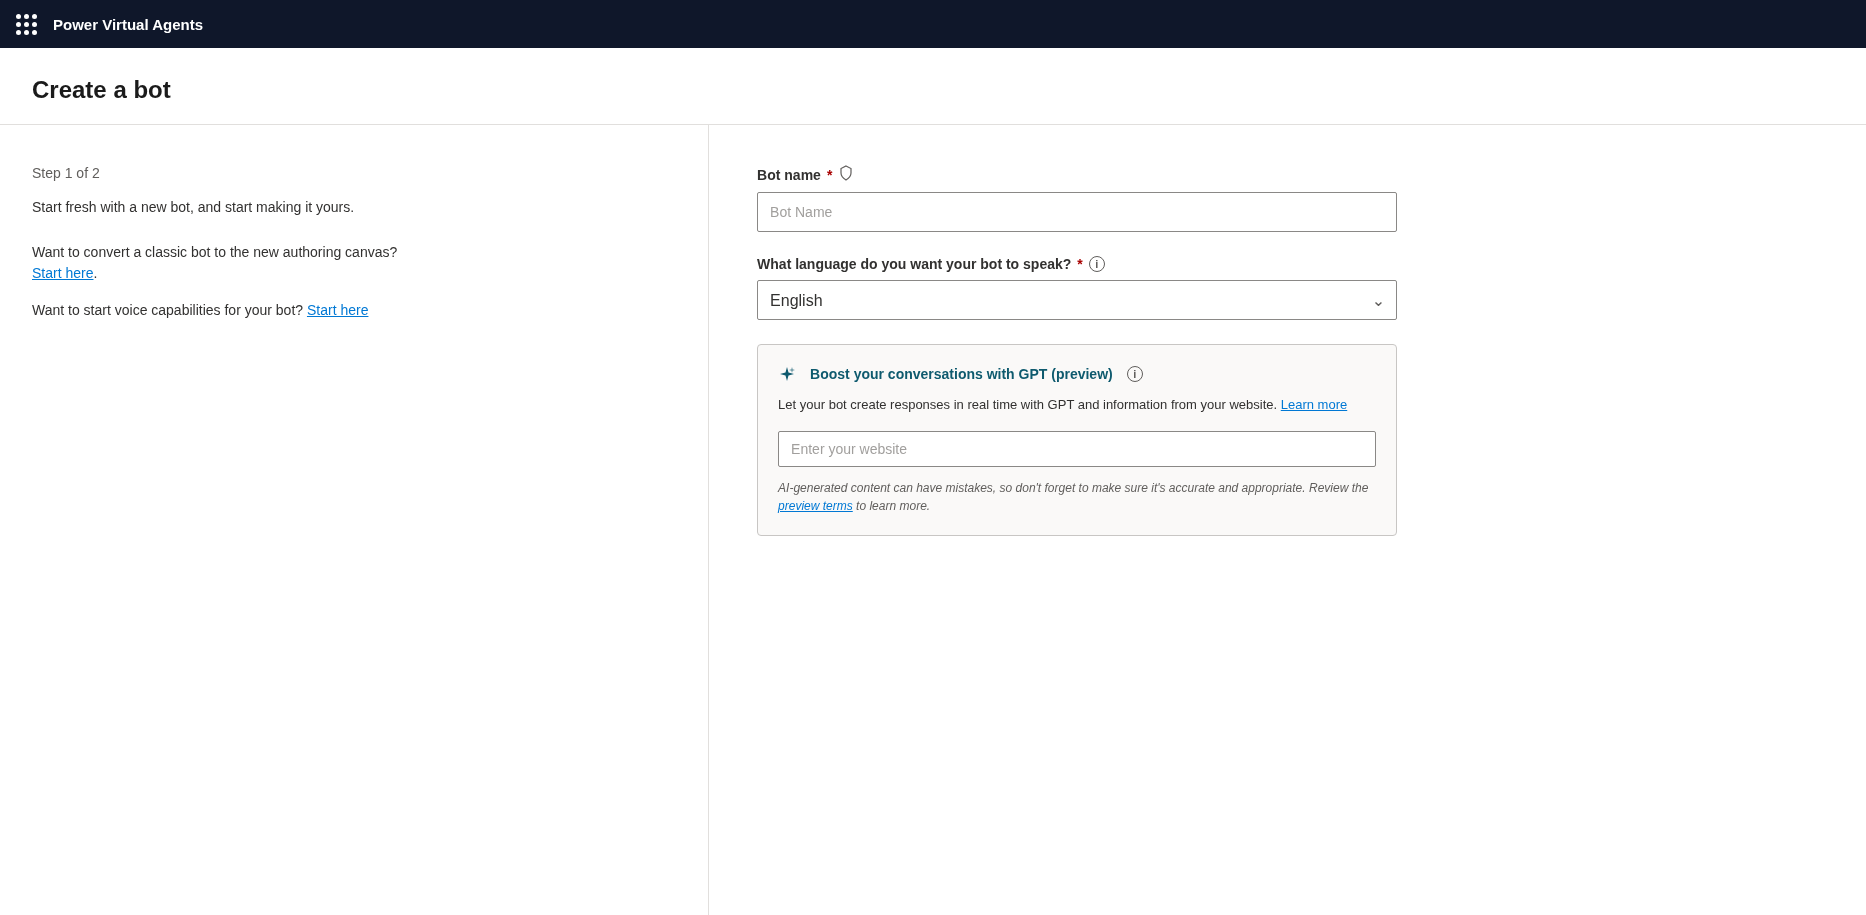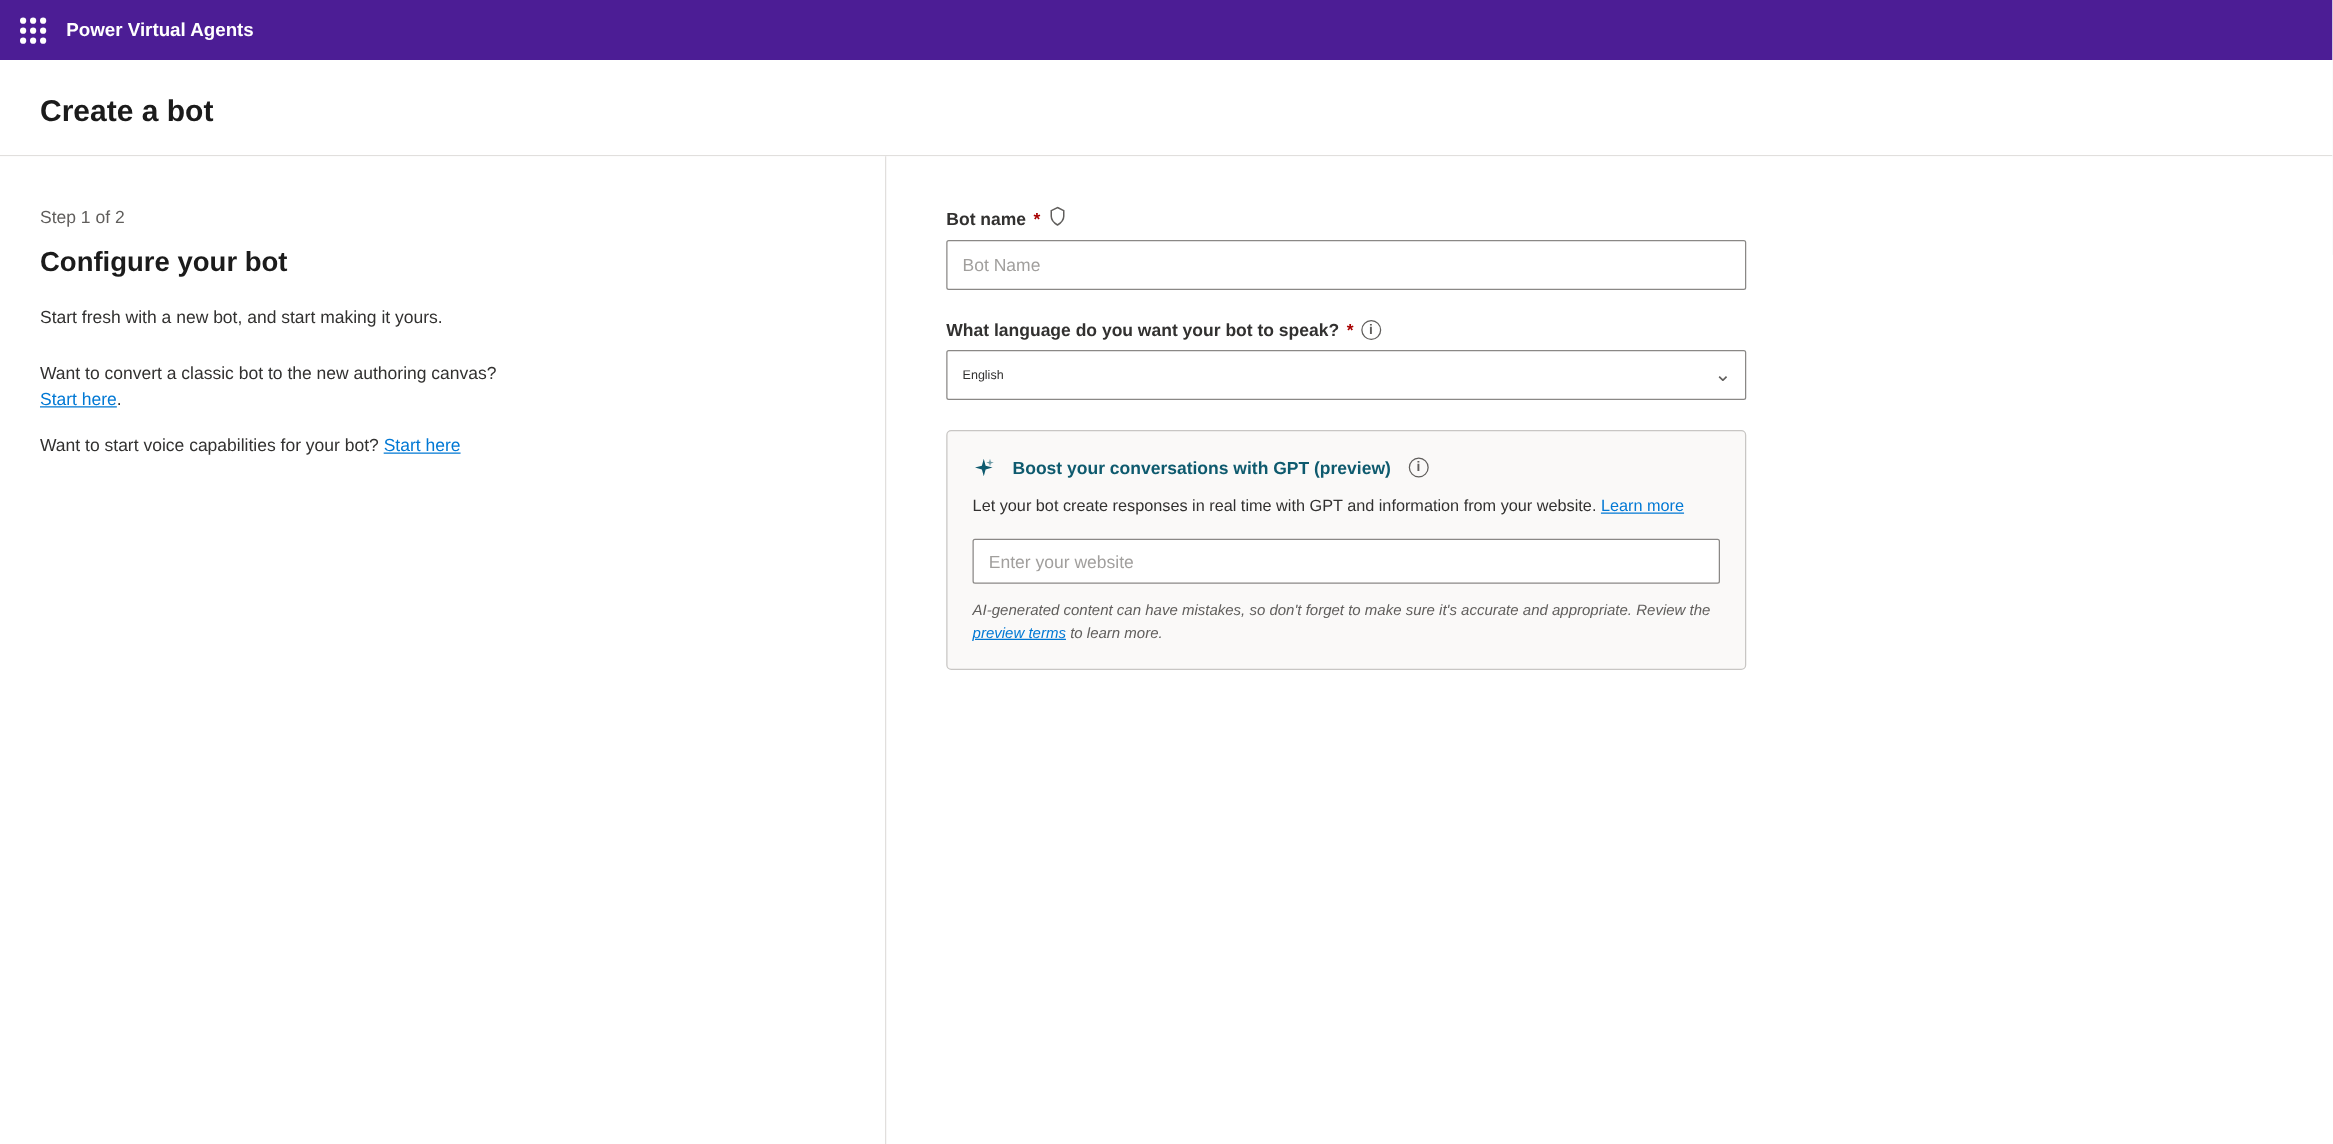--- a/index.html
+++ b/index.html
@@ -10,21 +10,21 @@
 
     body {
       font-family: 'Segoe UI', -apple-system, BlinkMacSystemFont, sans-serif;
       background: #f5f5f5;
       color: #323130;
       min-height: 915px;
     }
 
     
     .top-nav {
-      background-color: #4c1d95;
+      background-color: #0f172a;
       height: 48px;
       display: flex;
       align-items: center;
       padding: 0 16px;
       gap: 16px;
     }
 
     .dots-grid {
       display: grid;
       grid-template-columns: repeat(3, 5px);
@@ -183,21 +183,21 @@
       position: relative;
       width: 100%;
     }
 
     .select-input {
       width: 100%;
       height: 40px;
       border: 1px solid #8a8886;
       border-radius: 2px;
       padding: 0 40px 0 12px;
-      font-size: 10px;
+      font-size: 16px;
       color: #323130;
       background: #fff;
       appearance: none;
       cursor: pointer;
       outline: none;
     }
 
     .select-arrow {
       position: absolute;
       right: 12px;
@@ -286,21 +286,20 @@
 </nav>
 
 <div class="page-header">
   <h1 class="page-title">Create a bot</h1>
 </div>
 
 <div class="main-content">
 
   <div class="left-panel">
     <p class="step-label">Step 1 of 2</p>
-    <h2 class="configure-title">Configure your bot</h2>
     <p class="left-description">Start fresh with a new bot, and start making it yours.</p>
     <p class="convert-text">
       <span>Want to convert a classic bot to the new authoring canvas?</span>
       <br>
       <a class="link">Start here</a><span>.</span>
     </p>
     <p class="voice-text">
       <span>Want to start voice capabilities for your bot?</span>
       <a class="link">Start here</a>
     </p>

